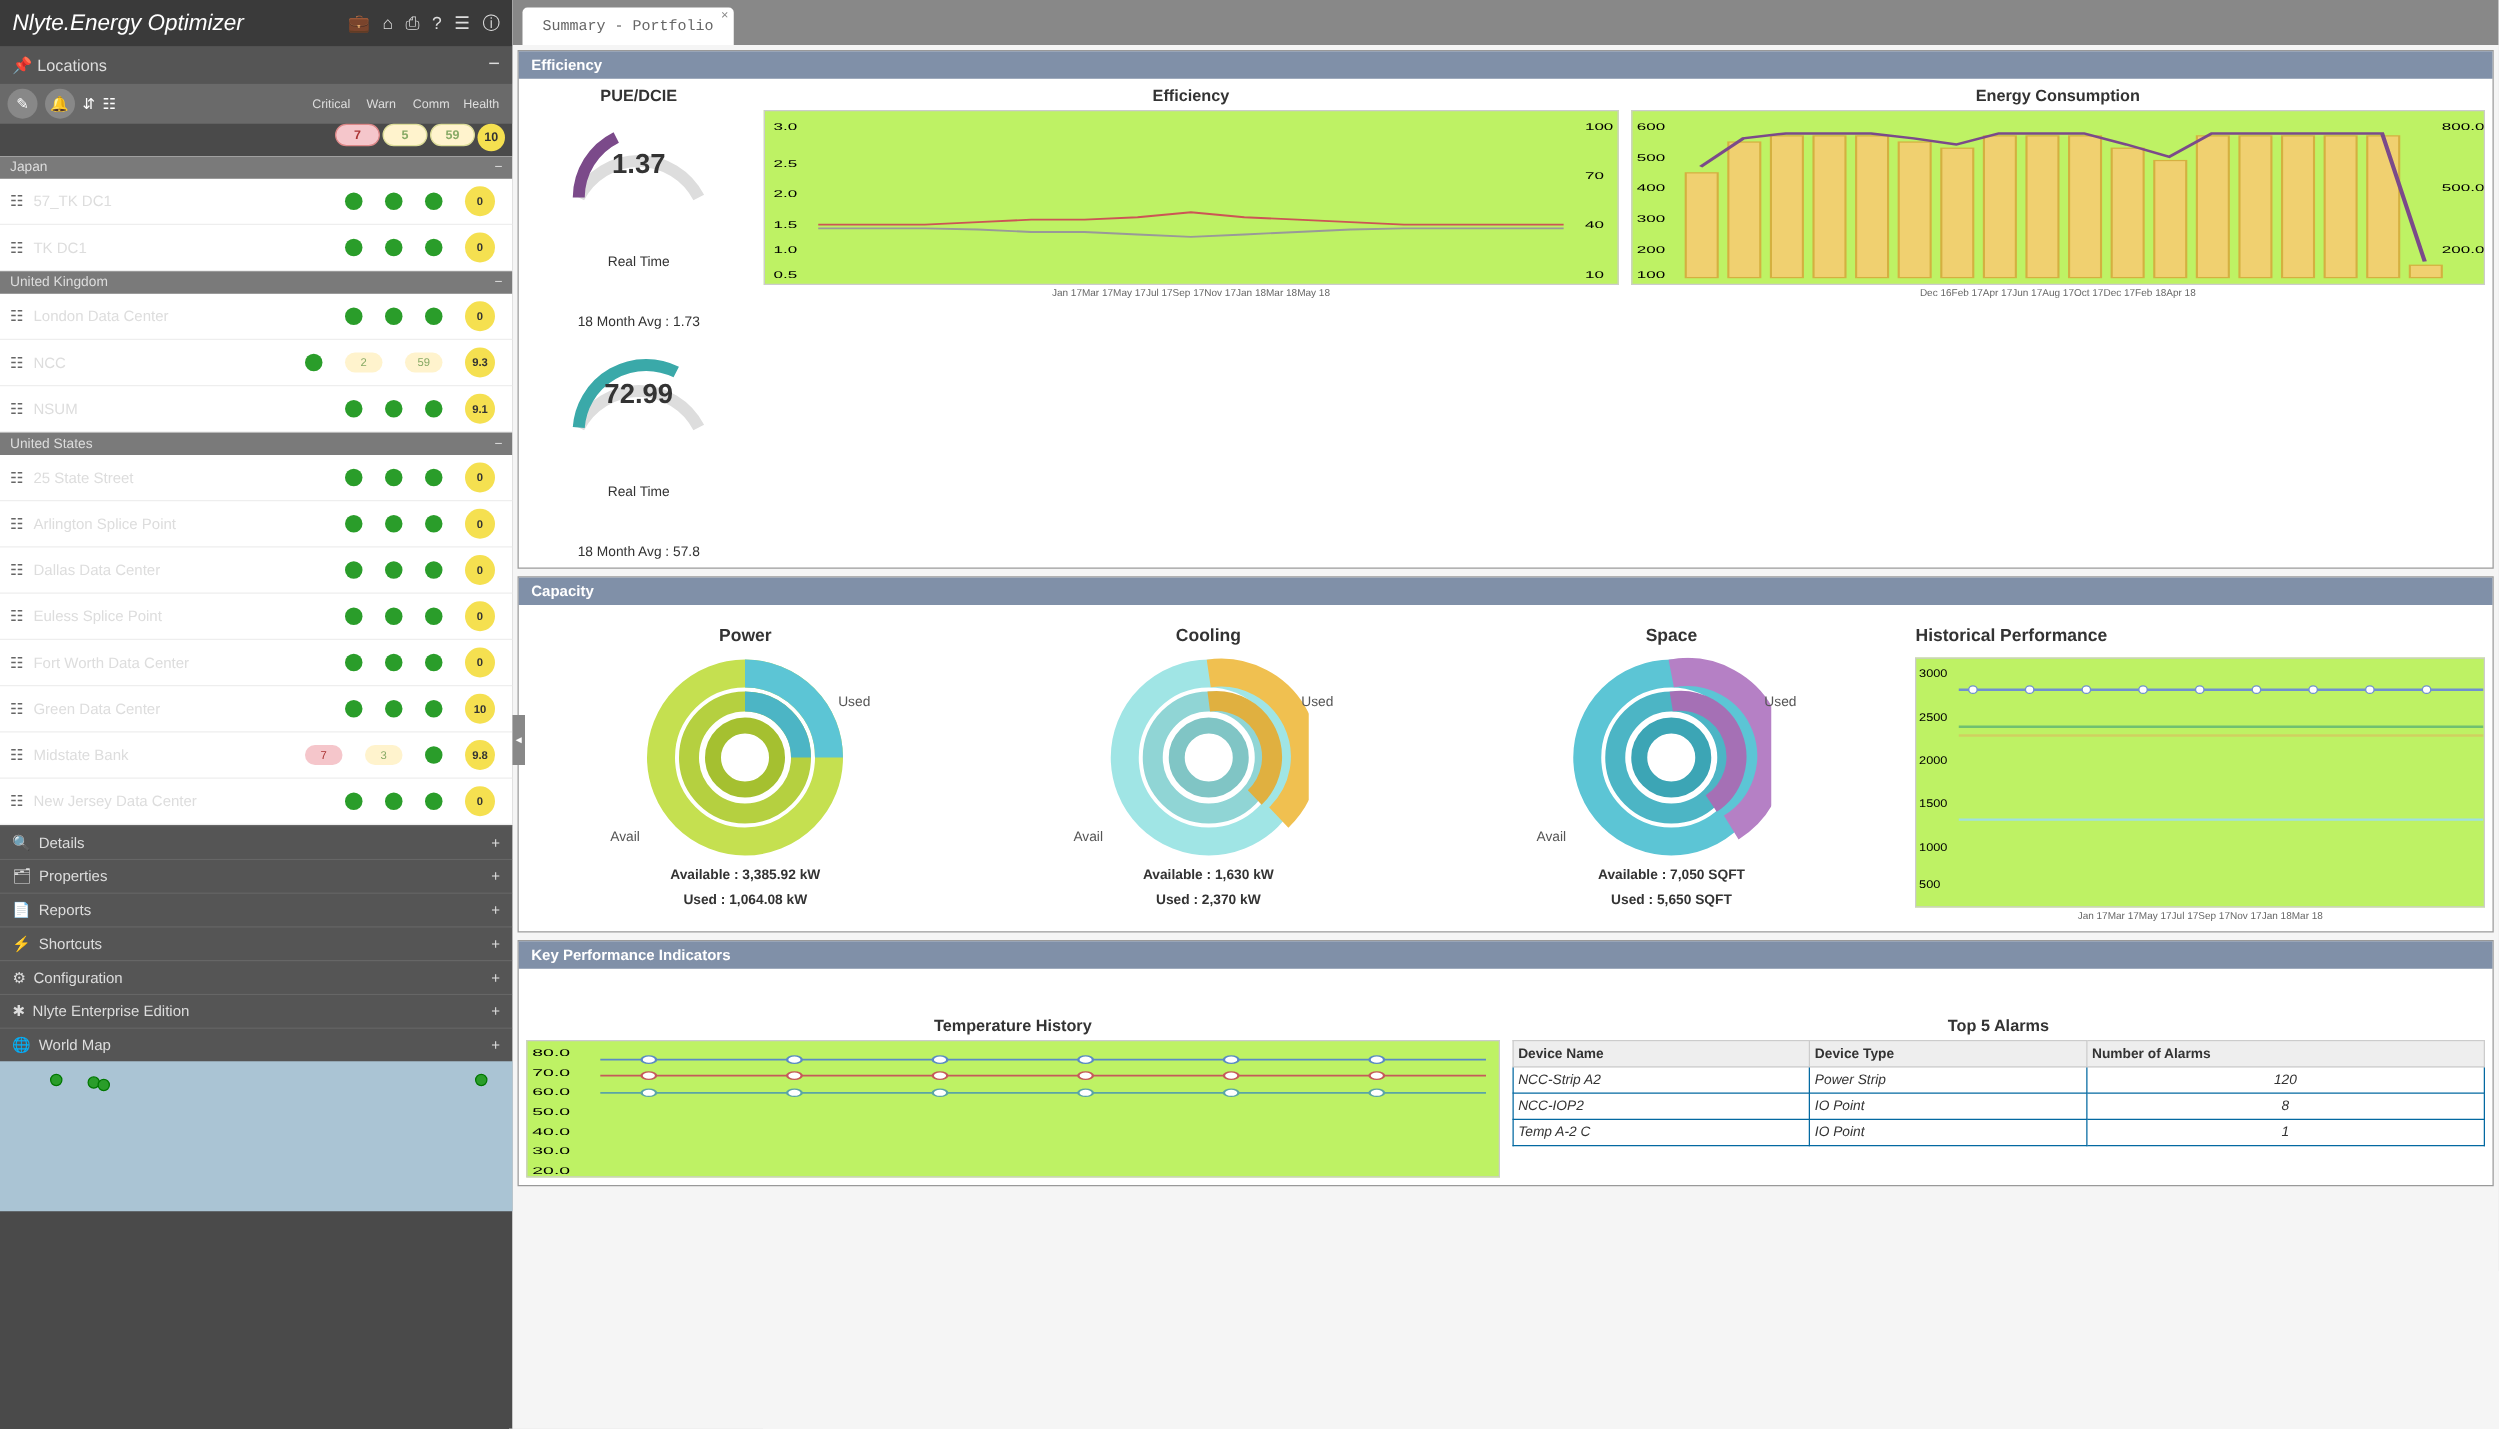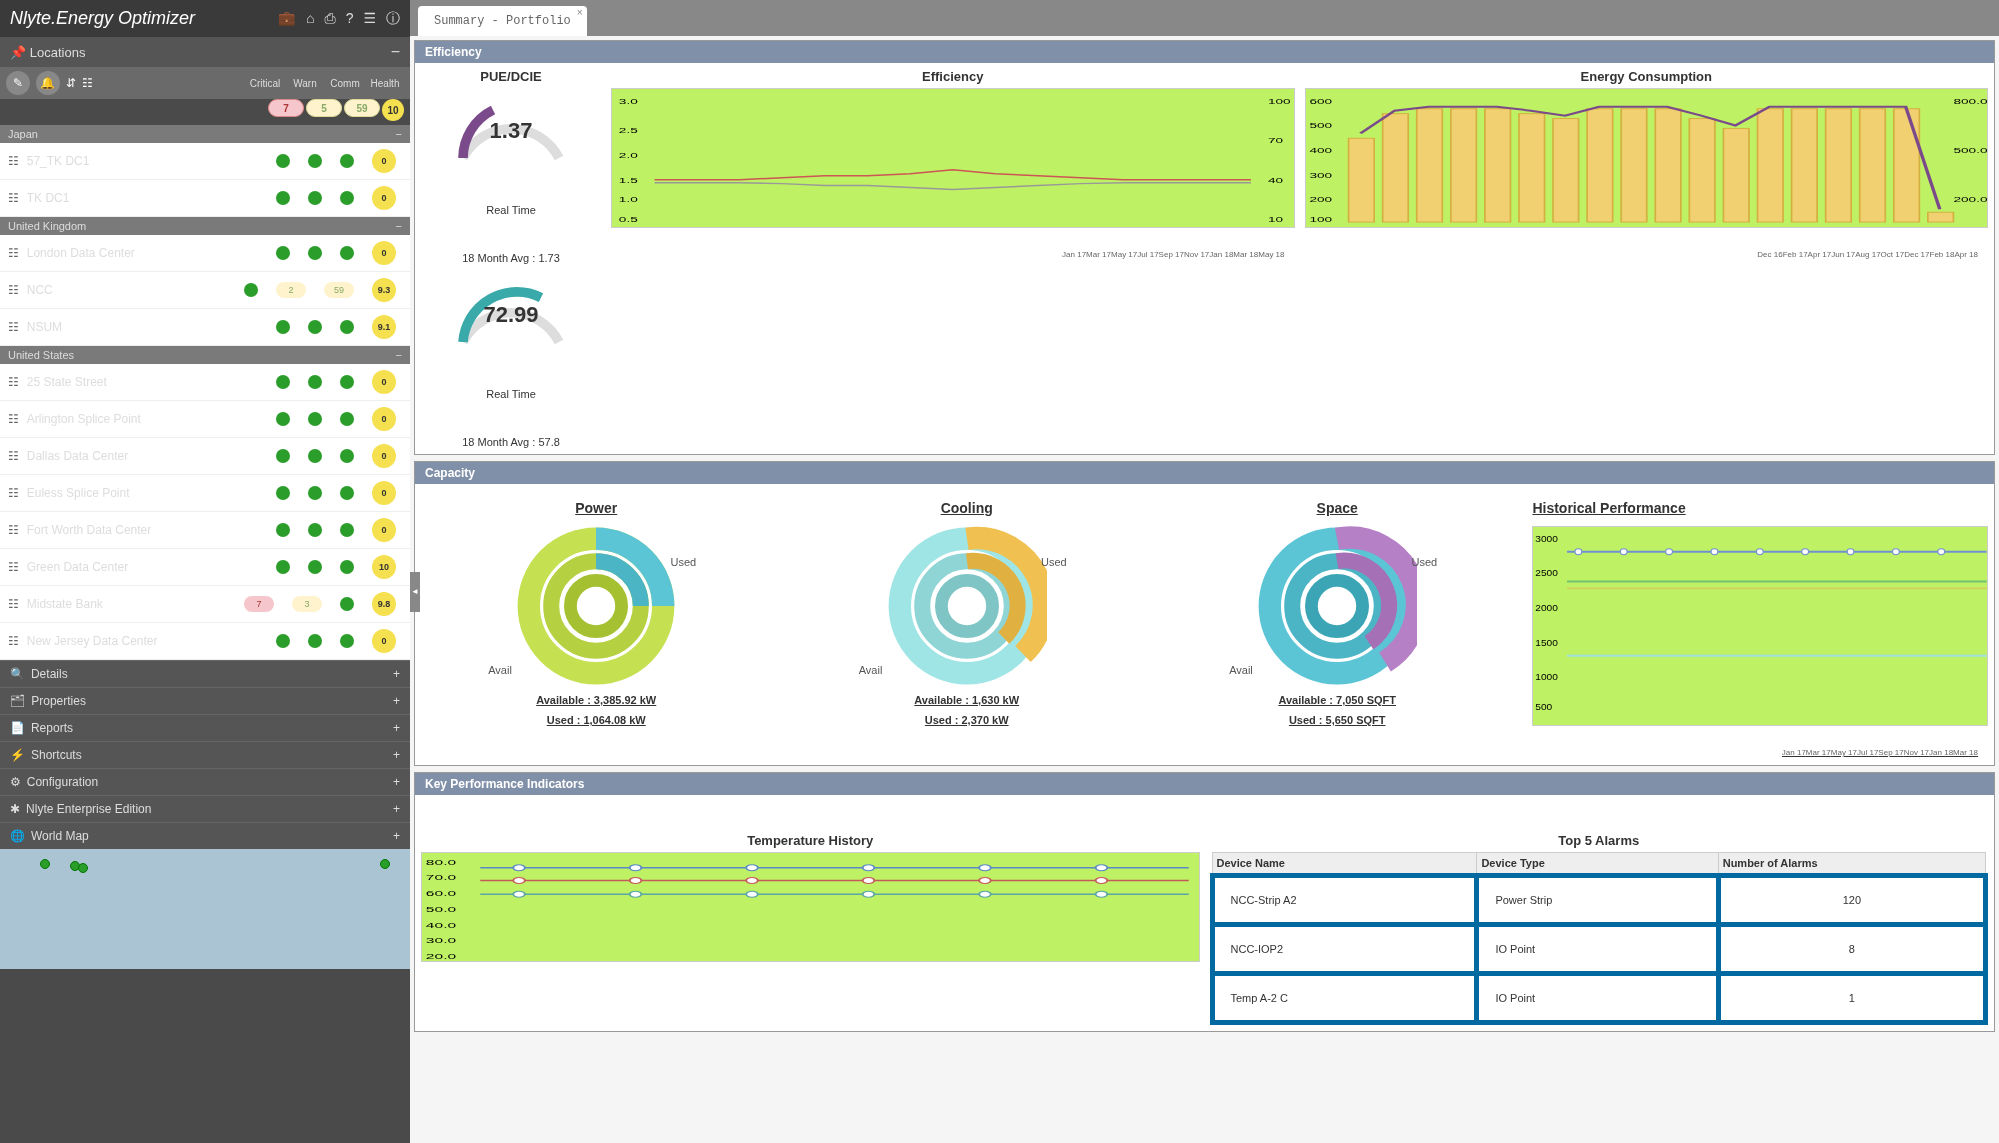--- a/index.html
+++ b/index.html
@@ -49,34 +49,34 @@
 .eff-row { display: flex; gap: 10px; }
 .gauge-col { width: 180px; text-align: center; }
 .gauge-title { font-size: 13px; font-weight: bold; margin-bottom: 4px; }
 .gauge { position: relative; width: 120px; height: 80px; margin: 0 auto; }
 .gauge svg { width: 100%; height: 100%; }
 .gauge-val { position: absolute; top: 30px; left: 0; right: 0; text-align: center; font-size: 22px; font-weight: bold; }
 .gauge-sub { font-size: 11px; color: #333; margin-top: 36px; }
 .chart-col { flex: 1; text-align: center; }
 .chart-title { font-size: 13px; font-weight: bold; margin-bottom: 4px; }
 .linechart { border: 1px solid #ccc; height: 140px; position: relative; background: #bef264; }
-.xaxis { display: flex; justify-content: flex-end; font-size: 8px; color: #666; padding: 2px 10px; margin-top: 20px; }
-.cap-row { display: flex; gap: 20px; text-decoration: underline; }
+.xaxis { display: flex; justify-content: center; font-size: 8px; color: #666; padding: 2px 10px; }
+.cap-row { display: flex; gap: 20px; }
 .donut-col { flex: 1; text-align: center; }
 .donut-title { font-size: 14px; font-weight: bold; margin: 10px 0; }
 .donut { width: 160px; height: 160px; margin: 0 auto; position: relative; }
 .donut-label { position: absolute; font-size: 11px; color: #555; }
 .donut-stats { font-size: 11px; margin-top: 8px; font-weight: bold; }
 .hist-col { flex: 1.3; }
 .kpi-row { display: flex; gap: 10px; }
 .kpi-col { flex: 1; }
 .kpi-title { font-size: 13px; font-weight: bold; text-align: center; margin-bottom: 4px; margin-top: 32px; }
 table.alarms { width: 100%; border-collapse: collapse; font-size: 11px; }
 table.alarms th { background: #eee; padding: 4px; border: 1px solid #ccc; text-align: left; }
-table.alarms td { padding: 16px; border: 5px solid #0369a1; }
+table.alarms td { padding: 4px; border: 1px solid #0369a1; font-style: italic; }
 .expand-handle { position: absolute; left: 410px; top: 50%; width: 10px; height: 40px; background: #888; cursor: pointer; display: flex; align-items: center; justify-content: center; color: #fff; font-size: 8px; }
 </style>
 </head>
 <body>
 
 <div class="app">
 <div class="sidebar">
   <div class="brand">
     <span class="brand-title">Nlyte.Energy Optimizer</span>
     <div class="brand-icons">

